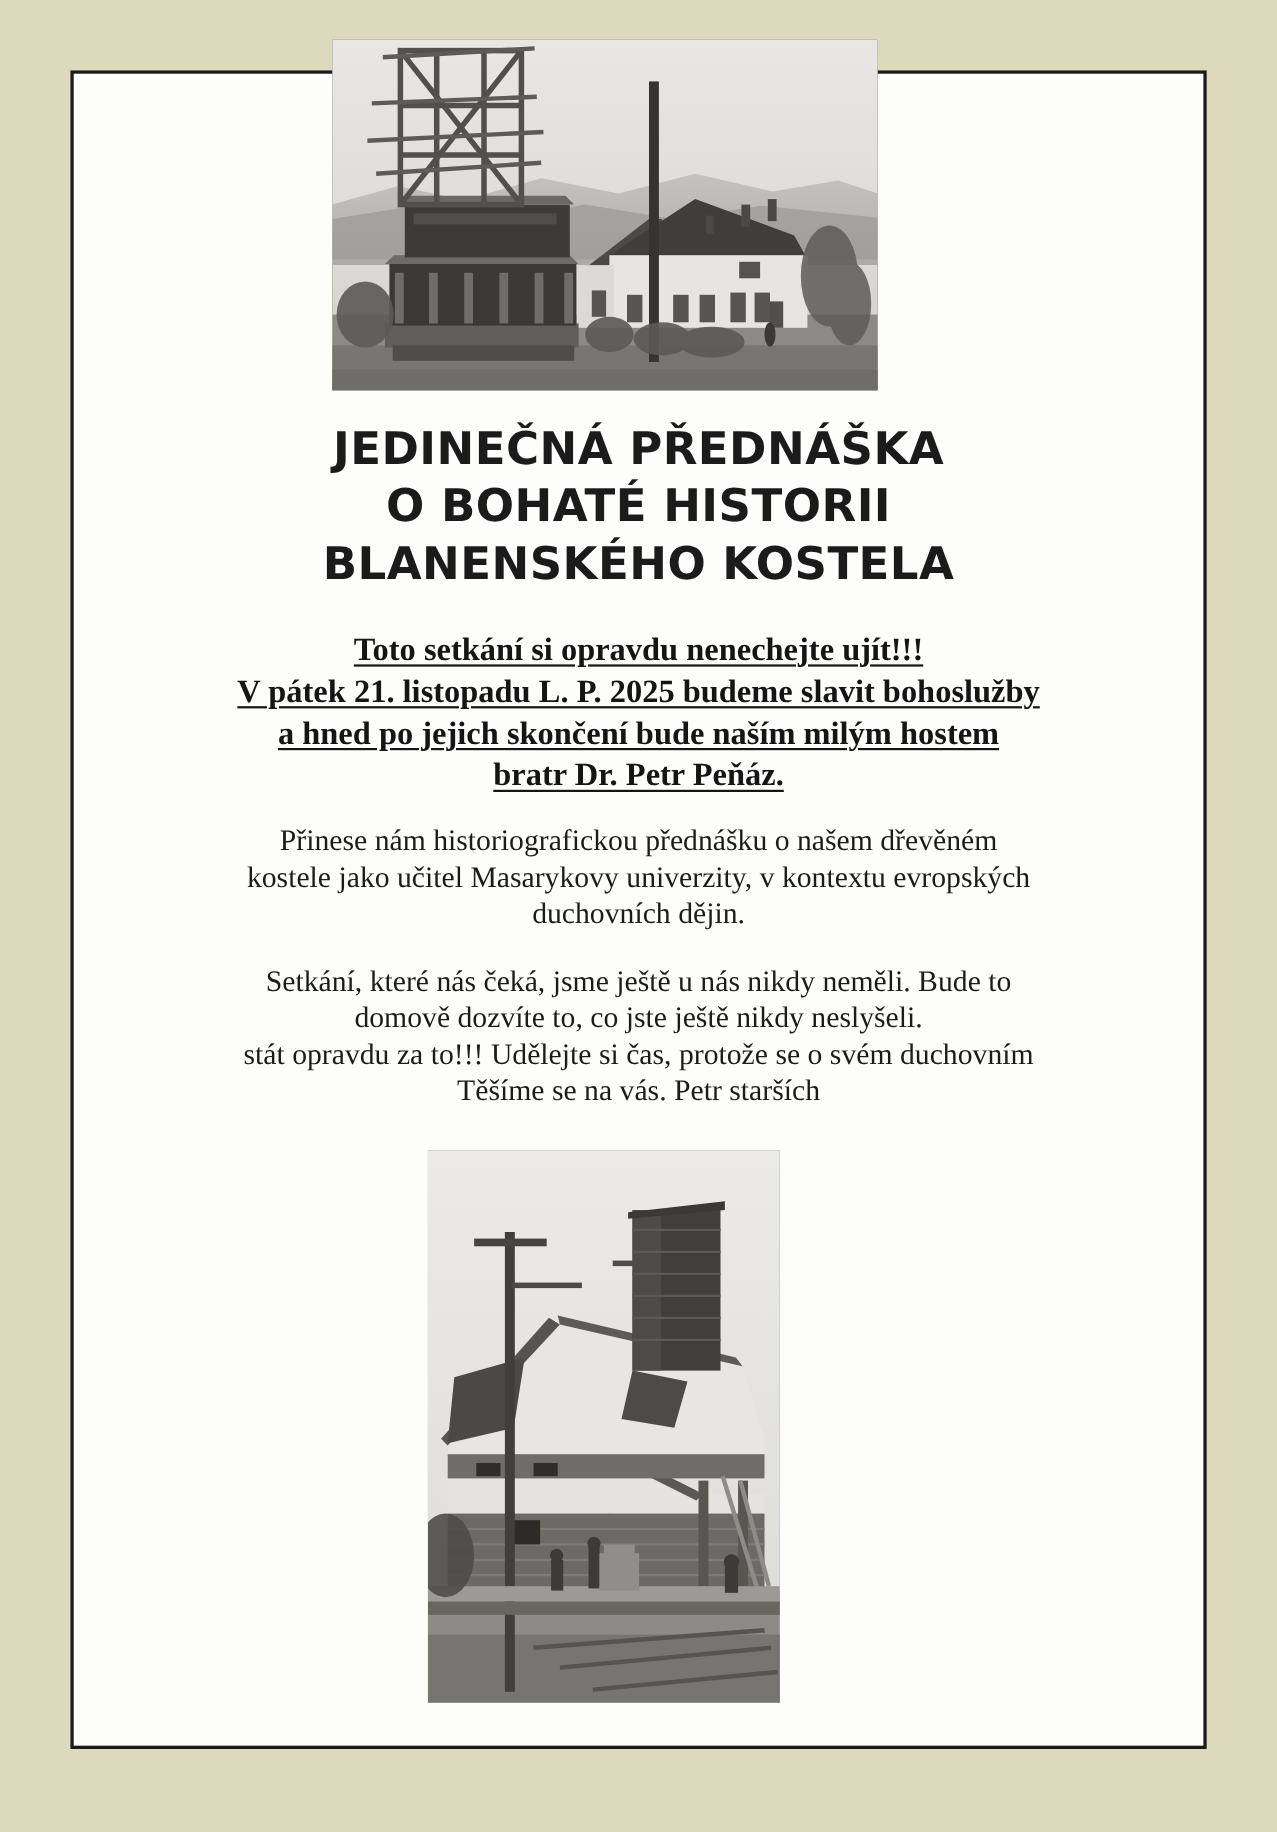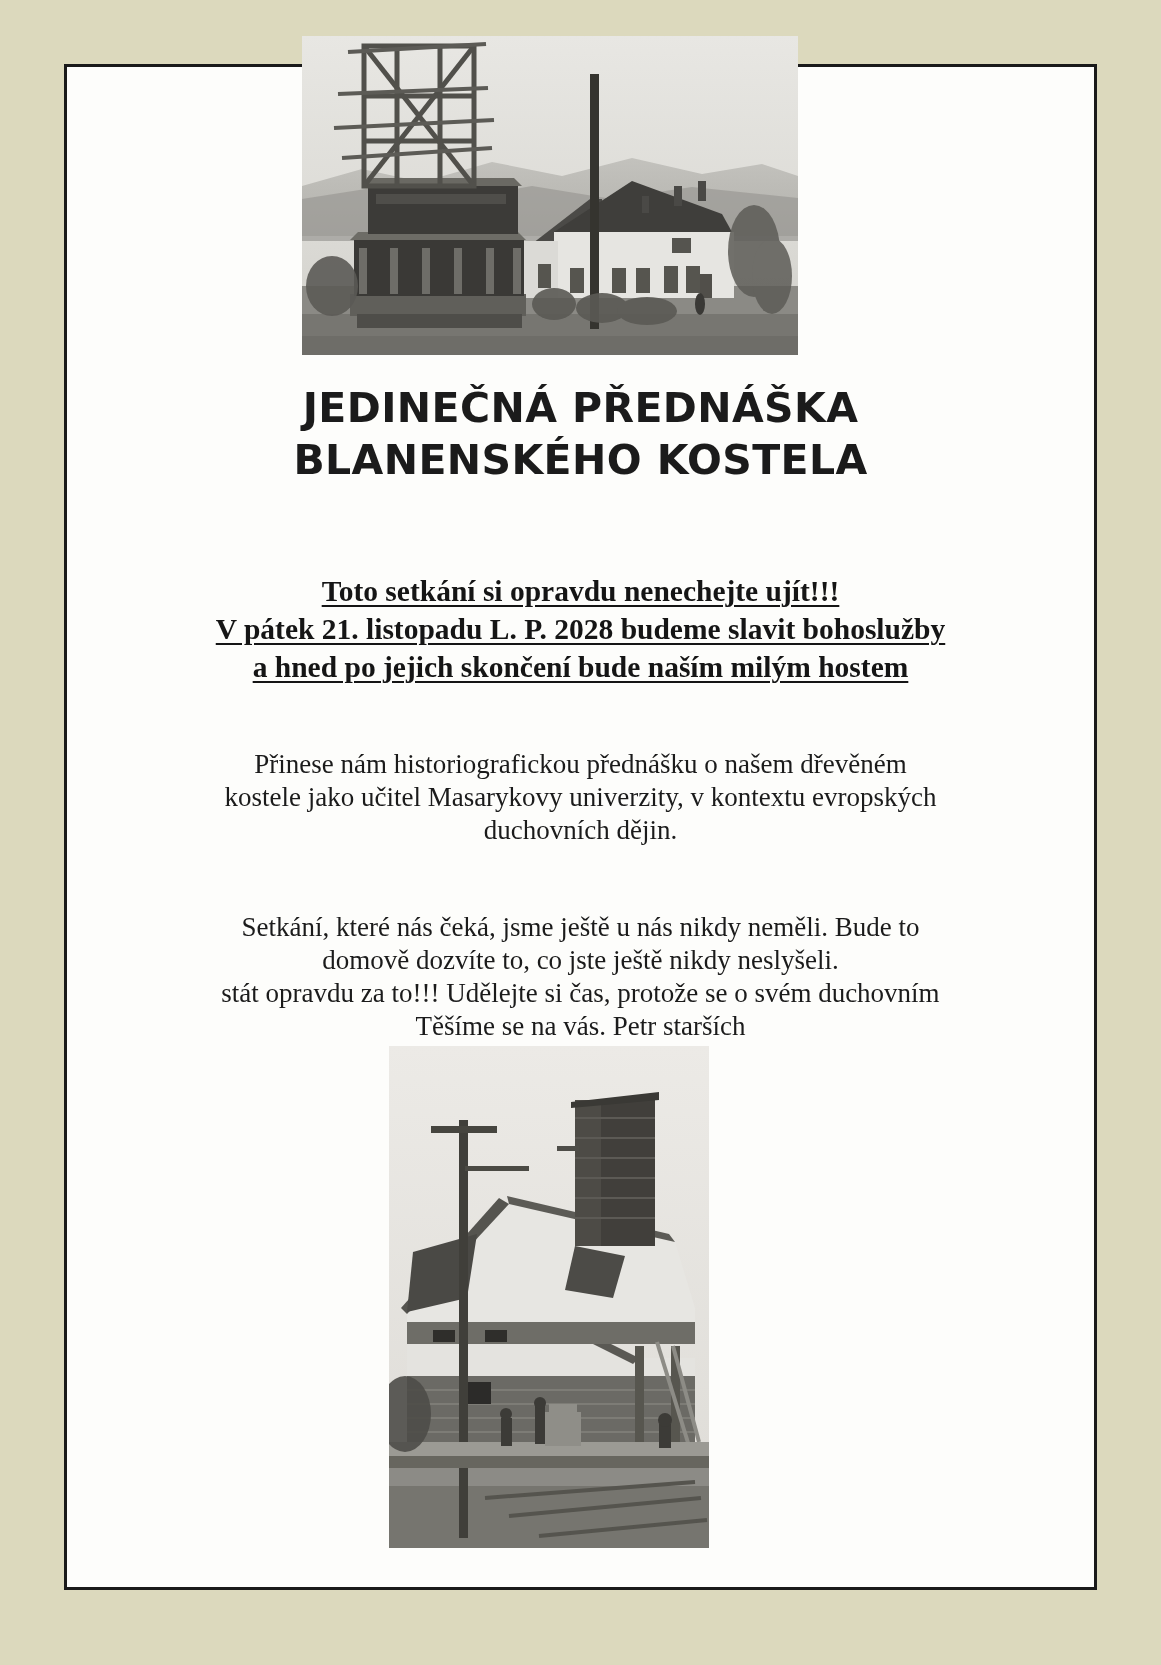--- a/index.html
+++ b/index.html
@@ -94,21 +94,21 @@
   }
   .lead .lead-row { display: block; }
 
   .body-para {
     font-family: "Liberation Serif", serif;
     font-size: 27px;
     line-height: 33px;
     color: #1b1b1b;
   }
   .para-1 { top: 748px; text-align: center; }
-  .para-2 { top: 876px; margin-top: 35px; }
+  .para-2 { top: 876px; }
   .body-para .pline { display: block; white-space: nowrap; }
 </style>
 </head>
 <body>
 
 <div class="poster-frame"></div>
 
 <div class="poster-content">
 
   <div class="photo photo-top">
@@ -201,27 +201,29 @@
         <ellipse cx="252" cy="268" rx="22" ry="16"></ellipse>
         <ellipse cx="300" cy="272" rx="26" ry="15"></ellipse>
         <ellipse cx="345" cy="275" rx="30" ry="14"></ellipse>
       </g>
       <rect x="0" y="300" width="496" height="19" fill="#6e6d68"></rect>
     </svg>
   </div>
 
   <div class="text-col headline">
     <span class="hl-line">JEDINEČNÁ PŘEDNÁŠKA</span>
+    <span class="hl-line">O BOHATÉ HISTORII</span>
     <span class="hl-line">BLANENSKÉHO KOSTELA</span>
   </div>
 
   <div class="text-col lead">
     <span class="lead-row"><span class="lead-line">Toto setkání si opravdu nenechejte ujít!!!</span></span>
-    <span class="lead-row"><span class="lead-line">V pátek 21. listopadu L. P. 2028 budeme slavit bohoslužby</span></span>
+    <span class="lead-row"><span class="lead-line">V pátek 21. listopadu L. P. 2025 budeme slavit bohoslužby</span></span>
     <span class="lead-row"><span class="lead-line">a hned po jejich skončení bude naším milým hostem</span></span>
+    <span class="lead-row"><span class="lead-line">bratr Dr. Petr Peňáz.</span></span>
   </div>
 
   <div class="text-col body-para para-1">
     <span class="pline">Přinese nám historiografickou přednášku o našem dřevěném</span>
     <span class="pline">kostele jako učitel Masarykovy univerzity, v kontextu evropských</span>
     <span class="pline">duchovních dějin.</span>
   </div>
 
   <div class="text-col body-para para-2">
     <span class="pline">Setkání, které nás čeká, jsme ještě u nás nikdy neměli. Bude to</span>

